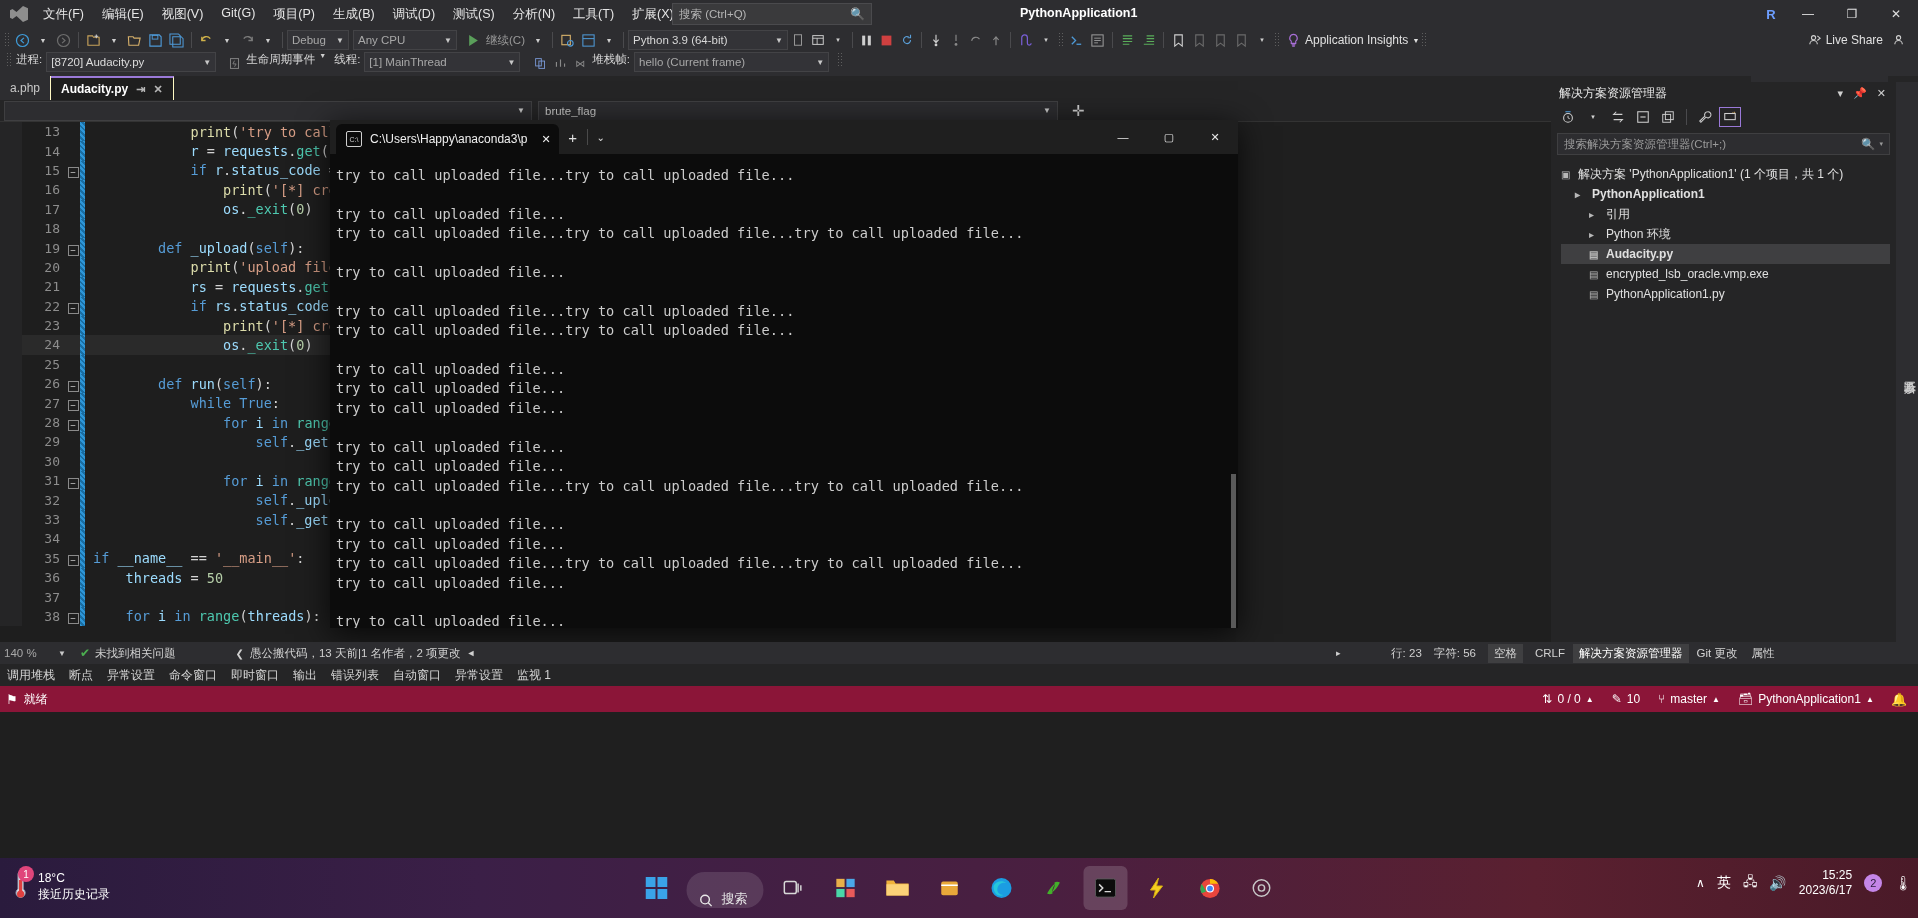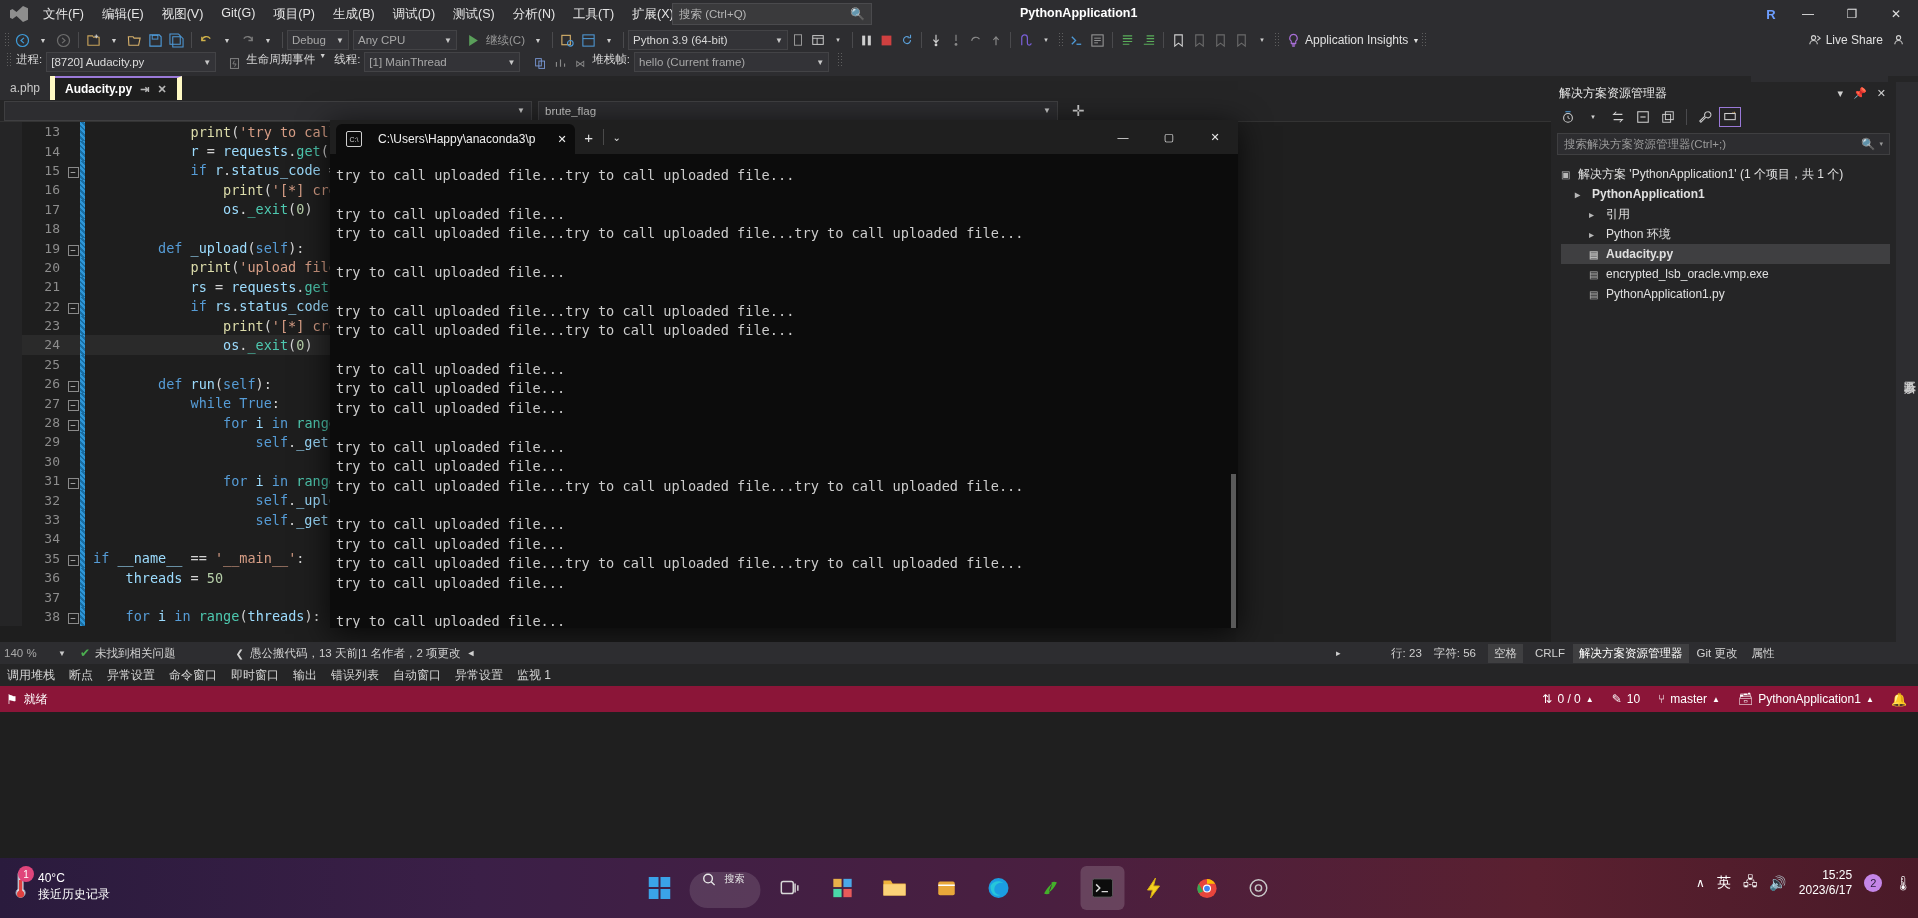--- a/index.html
+++ b/index.html
@@ -37,21 +37,21 @@
   .combo .cc { font-size:8px; margin-left:6px; color:#c8c8c8; }
   .appinsights { display:flex; align-items:center; font-size:12px; color:#e0e0e0; gap:4px; }
 
   
   .dbgbar { height:24px; background:#2d2d30; display:flex; align-items:flex-start; padding-left:4px; font-size:11.5px; color:#cfcfcf;}
   .dbgbar .lbl { color:#d6d6d6; margin:0 4px 0 2px; }
 
   
   .doctabs { height:24px; background:#252526; display:flex; align-items:flex-end; position:relative; }
   .dtab { height:24px; display:flex; align-items:center; padding:0 10px; font-size:12px; color:#c8c8c8;
-     background:#2d2d30; border-right:5px solid #fef9c3;}
+     background:#2d2d30; border-right:1px solid #fef9c3;}
   .dtab.active { background:#1e1e1e; color:#ffffff; font-weight:bold; border-top:2px solid #9a79d8; }
   .dtab .pin, .dtab .x { margin-left:8px; font-size:11px; color:#b6b6b6; }
   .rtab { position:absolute; right:30px; top:0; height:24px; display:flex; align-items:center;
      padding:0 8px; font-size:12px; color:#c8c8c8; background:#2d2d30;}
 
   
   .navbar { height:22px; background:#252526; display:flex; align-items:center; border-bottom:1px solid #333; }
   .navsel { height:20px; background:#2d2d30; border:1px solid #3f3f41; color:#c8c8c8; font-size:11.5px;
      display:flex; align-items:center; padding:0 6px; }
 
@@ -69,21 +69,21 @@
   .cls { color:#4ec9b0; } .id { color:#9cdcfe; } .pl { color:#d4d4d4; } .op { color:#d4d4d4; }
   .cursorline { background:#2a2a2a; }
   .foldbox { display:inline-block; width:11px; height:11px; border:1px solid #8a8a8a; color:#c9c9c9;
      font-size:9px; line-height:9px; text-align:center; }
 
   
   #term { position:absolute; left:330px; top:120px; width:908px; height:508px; background:#0c0c0c;
      box-shadow:0 6px 30px rgba(0,0,0,.75); }
   .tbar { height:34px; background:#1f1f1f; display:flex; align-items:center; }
   .ttab { height:30px; margin-top:4px; background:#0c0c0c; border-radius:6px 6px 0 0; display:flex;
-     align-items:center; padding:0 8px 0 10px; font-size:12px; color:#f0f0f0; gap:16px; margin-left:6px;}
+     align-items:center; padding:0 8px 0 10px; font-size:12px; color:#f0f0f0; gap:8px; margin-left:6px;}
   .ttab .tic { width:16px; height:16px; border:1px solid #cfcfcf; border-radius:2px; font-size:7px;
      display:flex; align-items:center; justify-content:center; color:#cfcfcf; }
   .tplus { width:28px; text-align:center; font-size:15px; color:#e0e0e0; }
   .tvsep { width:1px; height:16px; background:#4a4a4a; }
   .tchev { width:26px; text-align:center; font-size:10px; color:#e0e0e0; }
   .twctrl { margin-left:auto; display:flex; }
   .twctrl div { width:46px; height:34px; display:flex; align-items:center; justify-content:center;
      font-size:11px; color:#e8e8e8; }
   #termbody { position:relative; height:474px; padding:12px 10px 0 6px; overflow:hidden;
      font-family:"DejaVu Sans Mono", monospace; font-size:13.6px; color:#cccccc; line-height:19.4px; }
@@ -135,21 +135,21 @@
 
   
   #taskbar { position:absolute; left:0; top:858px; width:1918px; height:60px;
      background:linear-gradient(90deg,#2a1b3d 0%,#3b1f47 25%,#4a1f40 55%,#5a2030 80%,#4a1a28 100%); }
   .tb-weather { position:absolute; left:10px; top:12px; display:flex; align-items:center; gap:8px; }
   .tb-weather .thermo { position:relative; width:20px; height:32px; }
   .wtext { font-size:12px; color:#fff; line-height:16px; }
   .tb-center { position:absolute; left:50%; transform:translateX(-50%); top:8px; display:flex; align-items:center; gap:8px; }
   .tb-icon { width:44px; height:44px; display:flex; align-items:center; justify-content:center; border-radius:6px; }
   .tb-search { height:36px; background:rgba(255,255,255,.12); border-radius:18px; display:flex;
-     align-items:flex-start; gap:8px; padding:0 16px 0 12px; font-size:10px; color:#e8e8e8; margin-top:4px;}
+     align-items:flex-end; gap:8px; padding:0 16px 0 12px; font-size:13px; color:#e8e8e8; margin-top:4px;}
   .tb-right { position:absolute; right:6px; top:10px; display:flex; align-items:center; gap:12px; font-size:12px; color:#fff;}
   .tb-clock { text-align:right; line-height:15px; font-size:12px; }
   .badge { background:#c586e8; color:#2a1b3d; border-radius:9px; min-width:18px; height:18px;
      display:flex; align-items:center; justify-content:center; font-size:11px; }
 </style>
 </head>
 <body>
 
 <div id="vs">
 
@@ -731,21 +731,21 @@
     <div class="thermo">
       <svg width="20" height="32" viewBox="0 0 20 32">
         <path d="M8 4a2.6 2.6 0 0 1 5.2 0v15a4.6 4.6 0 1 1-5.2 0z" fill="#d8dce8" stroke="#9aa0b0"></path>
         <circle cx="10.6" cy="24" r="3.6" fill="#e04040"></circle>
           <rect x="9" y="10" width="3.2" height="13" fill="#e04040"></rect>
       </svg>
       <div style="position:absolute;left:8px;top:-4px;background:#e0457b;color:#fff;border-radius:9px;min-width:16px;
         height:16px;display:flex;align-items:center;justify-content:center;font-size:10px">1</div>
     </div>
     <div>
-      <div class="wtext">40°C</div>
+      <div class="wtext">18°C</div>
       <div class="wtext">接近历史记录</div>
     </div>
   </div>
 
   <div class="tb-center">
     <div class="tb-icon">
       <svg width="22" height="22" viewBox="0 0 22 22">
           <rect x="0" y="0" width="10" height="10" fill="#3aa3e8"></rect>
           <rect x="12" y="0" width="10" height="10" fill="#3aa3e8"></rect>
           <rect x="0" y="12" width="10" height="10" fill="#3aa3e8"></rect>

